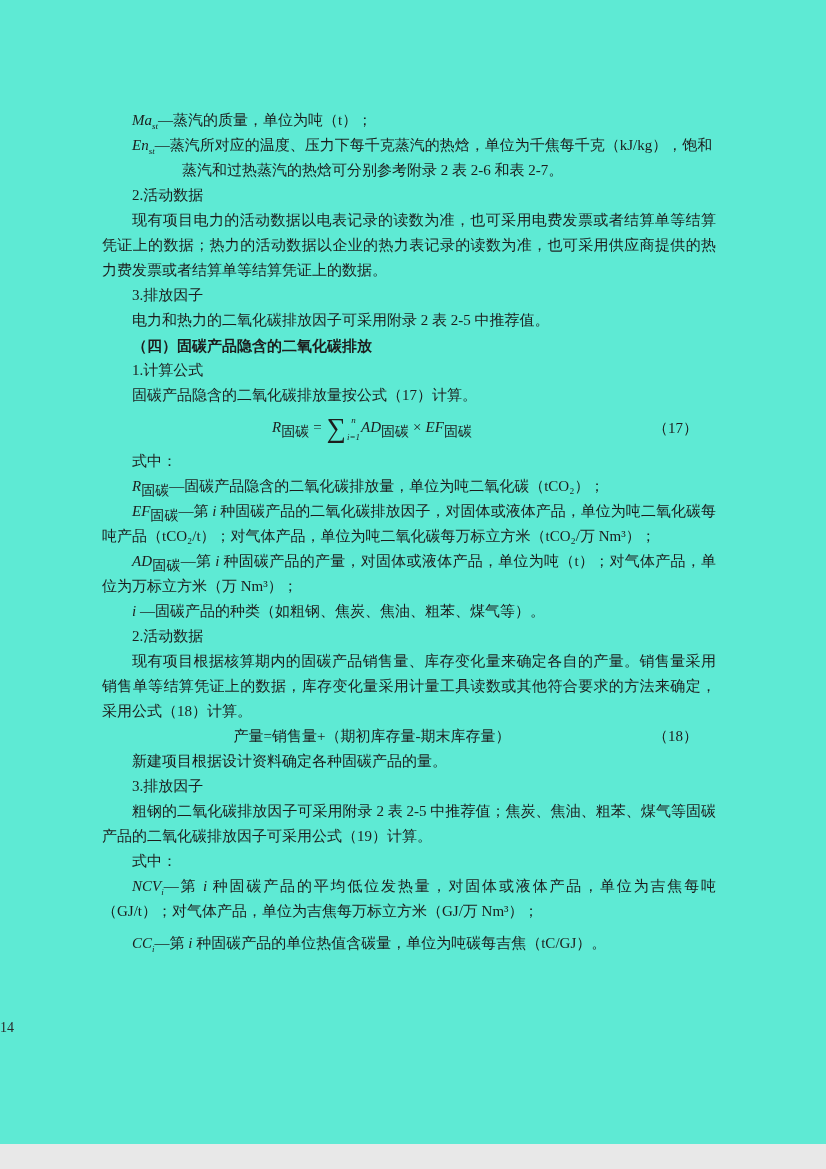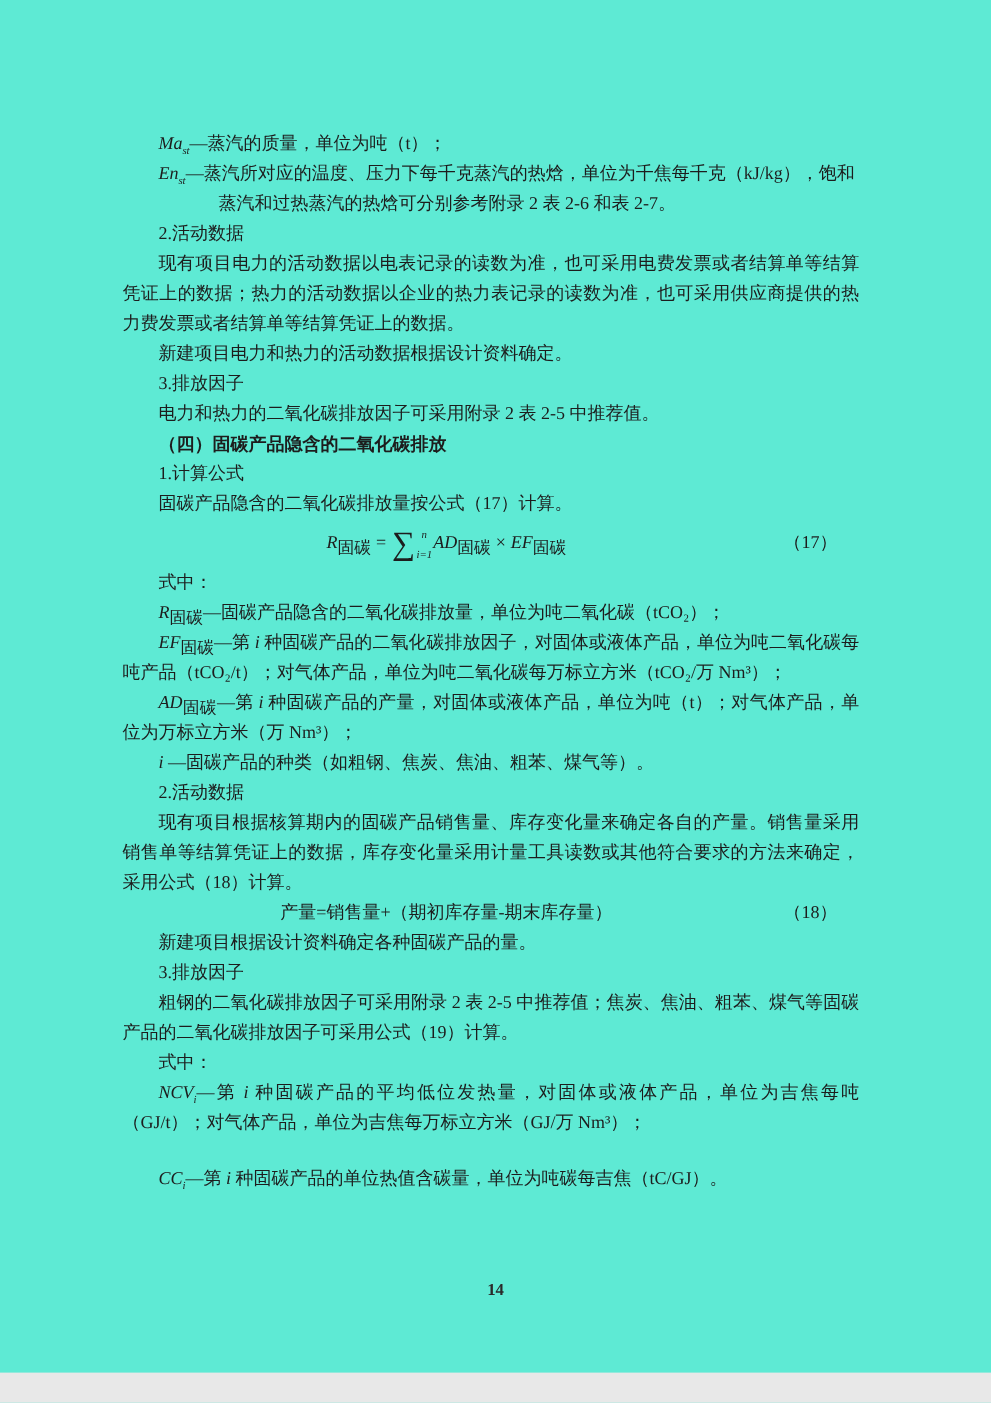--- a/index.html
+++ b/index.html
@@ -36,41 +36,40 @@
   .eqnum{width:56px;text-align:right;margin-right:18px;text-indent:0;}
   .op{padding:0 4px;}
   
   .sum{display:inline-flex;align-items:center;vertical-align:middle;margin:0 1px;}
   .sigma{font-size:27px;line-height:1;font-style:normal;}
   .sumlim{display:inline-flex;flex-direction:column;justify-content:space-between;height:27px;font-size:9px;line-height:1;margin-left:1px;padding-top:1px;box-sizing:border-box;}
   
   .frac{display:inline-flex;flex-direction:column;vertical-align:middle;line-height:1.15;text-align:center;margin-left:2px;}
   .ftop{border-bottom:1.2px solid #1d1d1d;padding:0 3px;}
   .fbot{padding:0 3px;}
-  .cc-para{margin-top:22px;}
+  .cc-para{margin-top:7px;}
   .footer{
-    position:absolute;top:1068px;left:0;width:100%;
-    text-align:center;font-size:14px;color:#2a2a2a;font-weight:bold;
+    position:absolute;top:1020px;left:0;width:100%;
+    text-align:left;font-size:14px;color:#2a2a2a;
   }
 </style>
 </head>
 <body>
 
 <div class="page">
   <div class="content">
 
     <p class="hang"><i>Ma</i><sub><i>st</i></sub><span>—蒸汽的质量，单位为吨（t）；</span></p>
 
     <p class="hang"><i>En</i><sub><i>st</i></sub><span>—蒸汽所对应的温度、压力下每千克蒸汽的热焓，单位为千焦每千克（kJ/kg），饱和蒸汽和过热蒸汽的热焓可分别参考附录 2 表 2-6 和表 2-7。</span></p>
 
     <p class="indent">2.活动数据</p>
 
     <p class="indent">现有项目电力的活动数据以电表记录的读数为准，也可采用电费发票或者结算单等结算凭证上的数据；热力的活动数据以企业的热力表记录的读数为准，也可采用供应商提供的热力费发票或者结算单等结算凭证上的数据。</p>
 
-    <p class="indent">新建项目电力和热力的活动数据根据设计资料确定。</p>
 
     <p class="indent">3.排放因子</p>
 
     <p class="indent">电力和热力的二氧化碳排放因子可采用附录 2 表 2-5 中推荐值。</p>
 
     <p class="indent heading">（四）固碳产品隐含的二氧化碳排放</p>
 
     <p class="indent">1.计算公式</p>
 
     <p class="indent">固碳产品隐含的二氧化碳排放量按公式（17）计算。</p>

